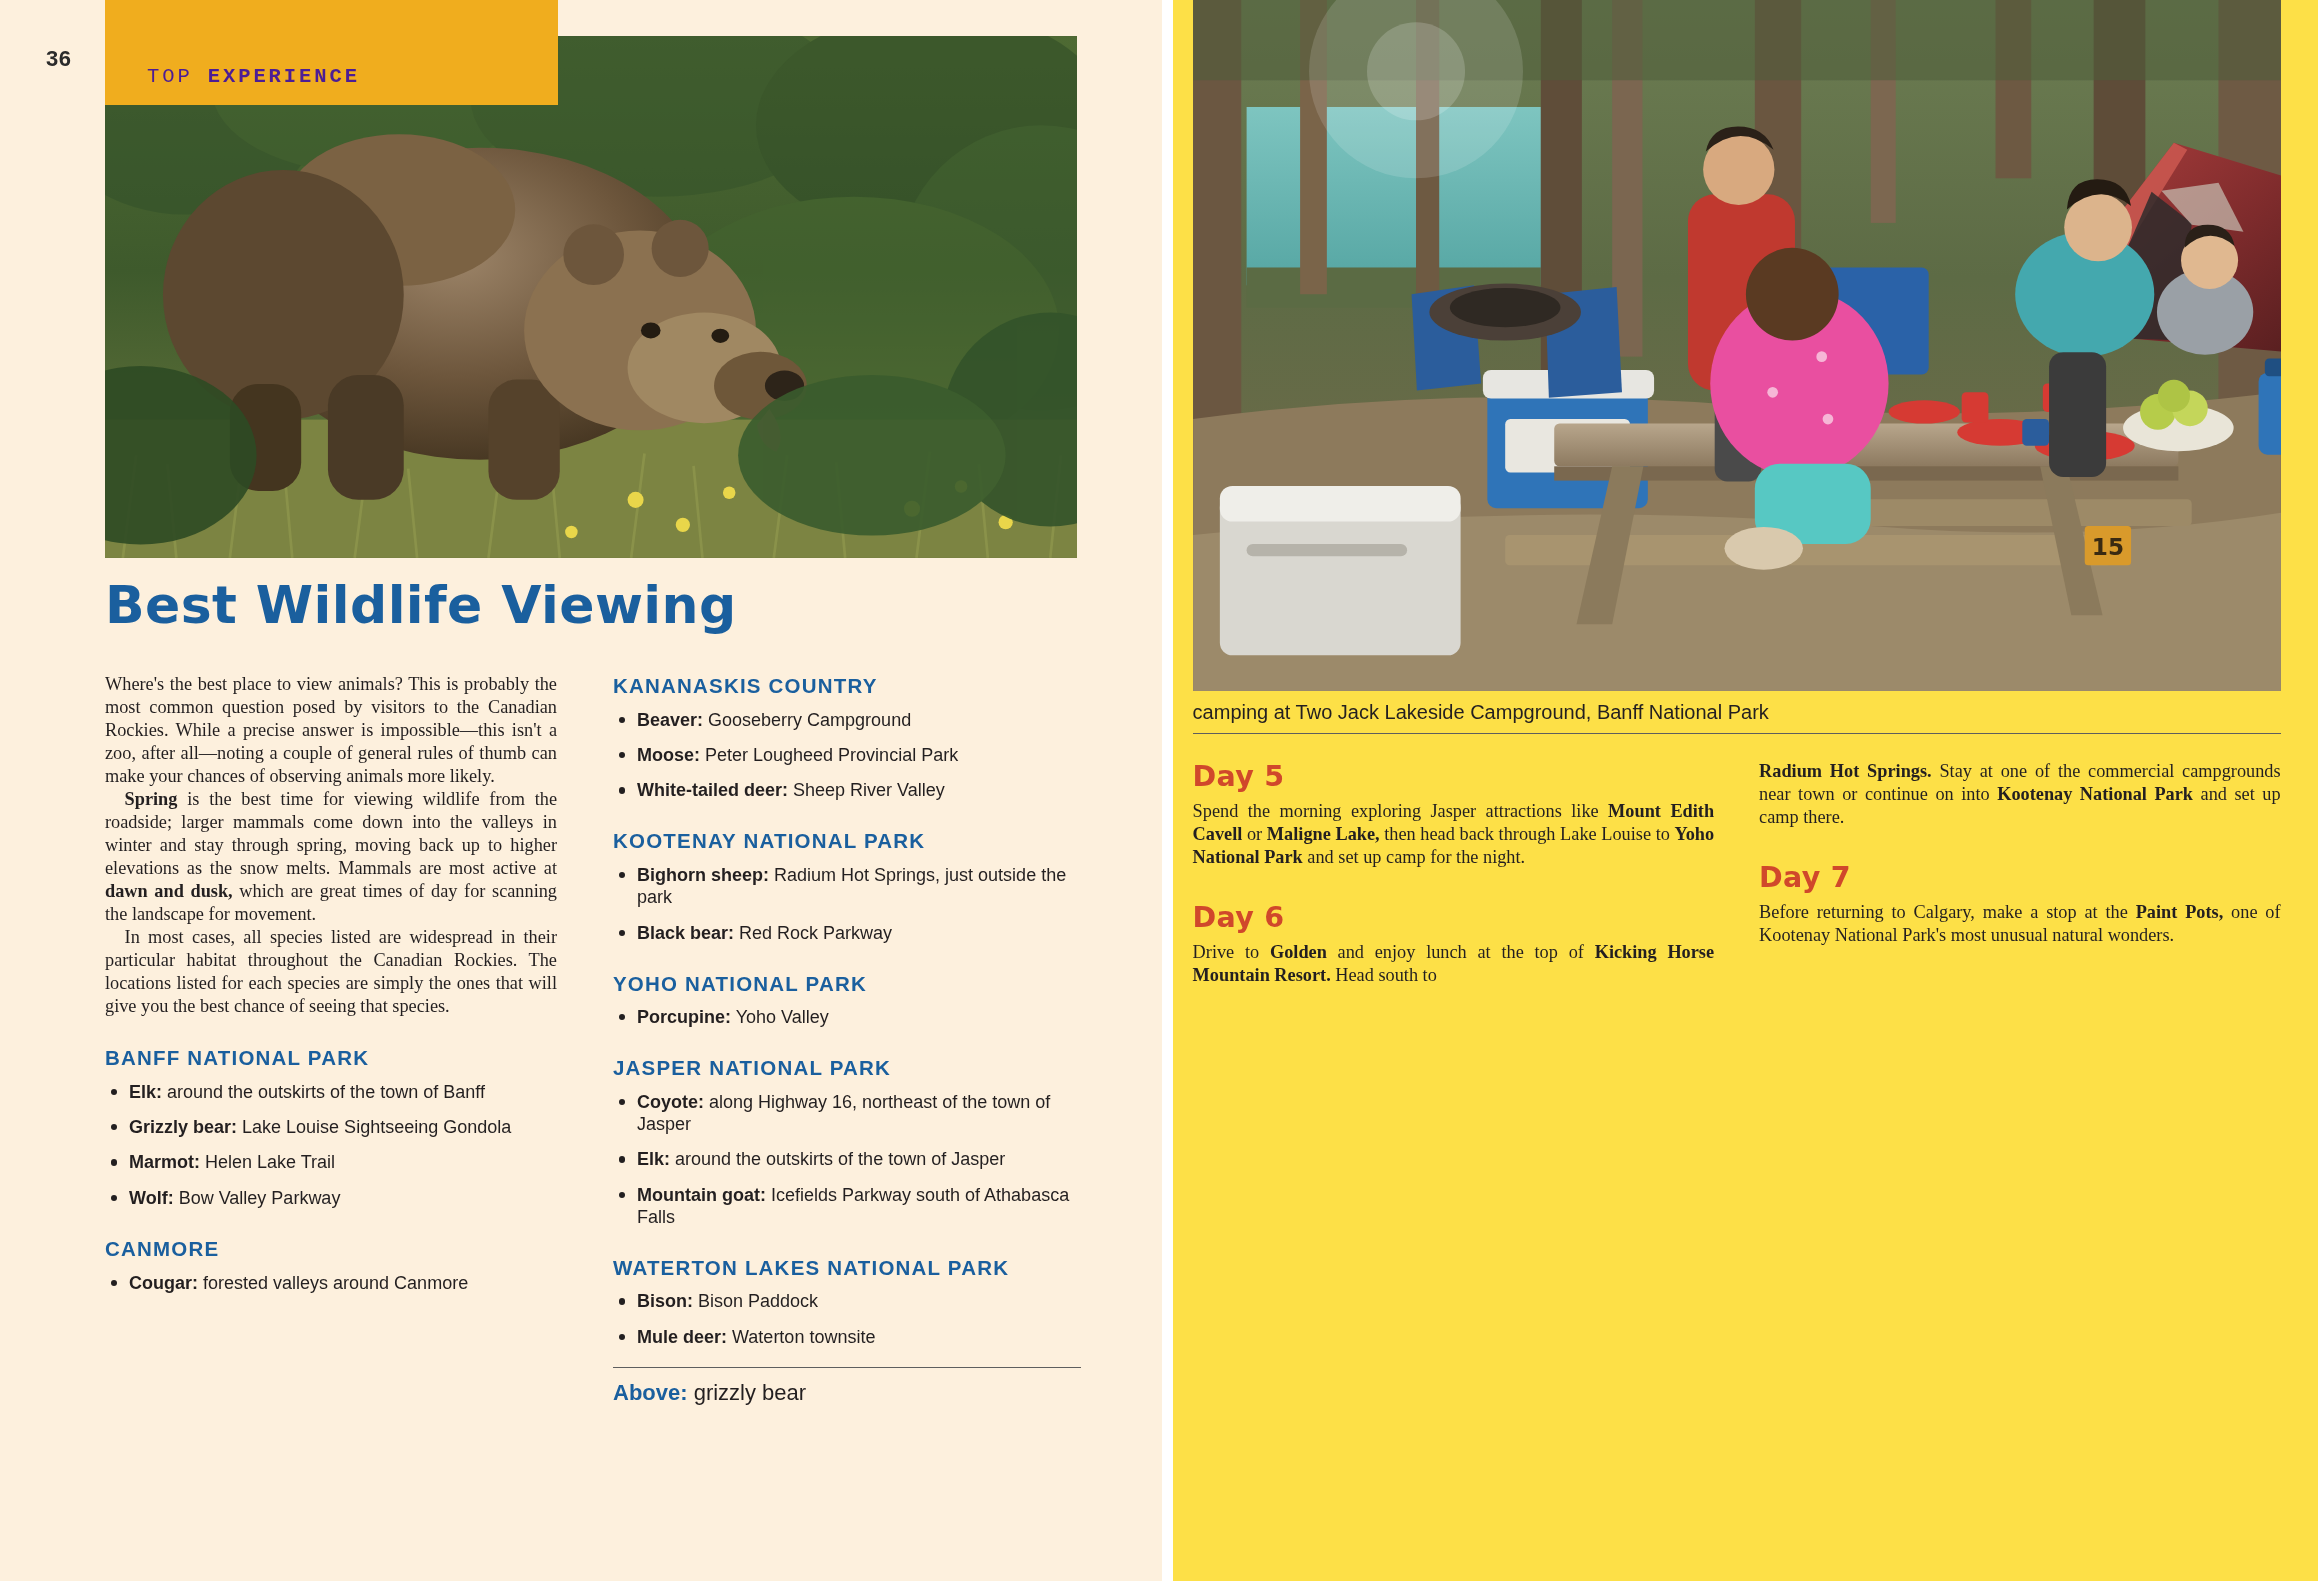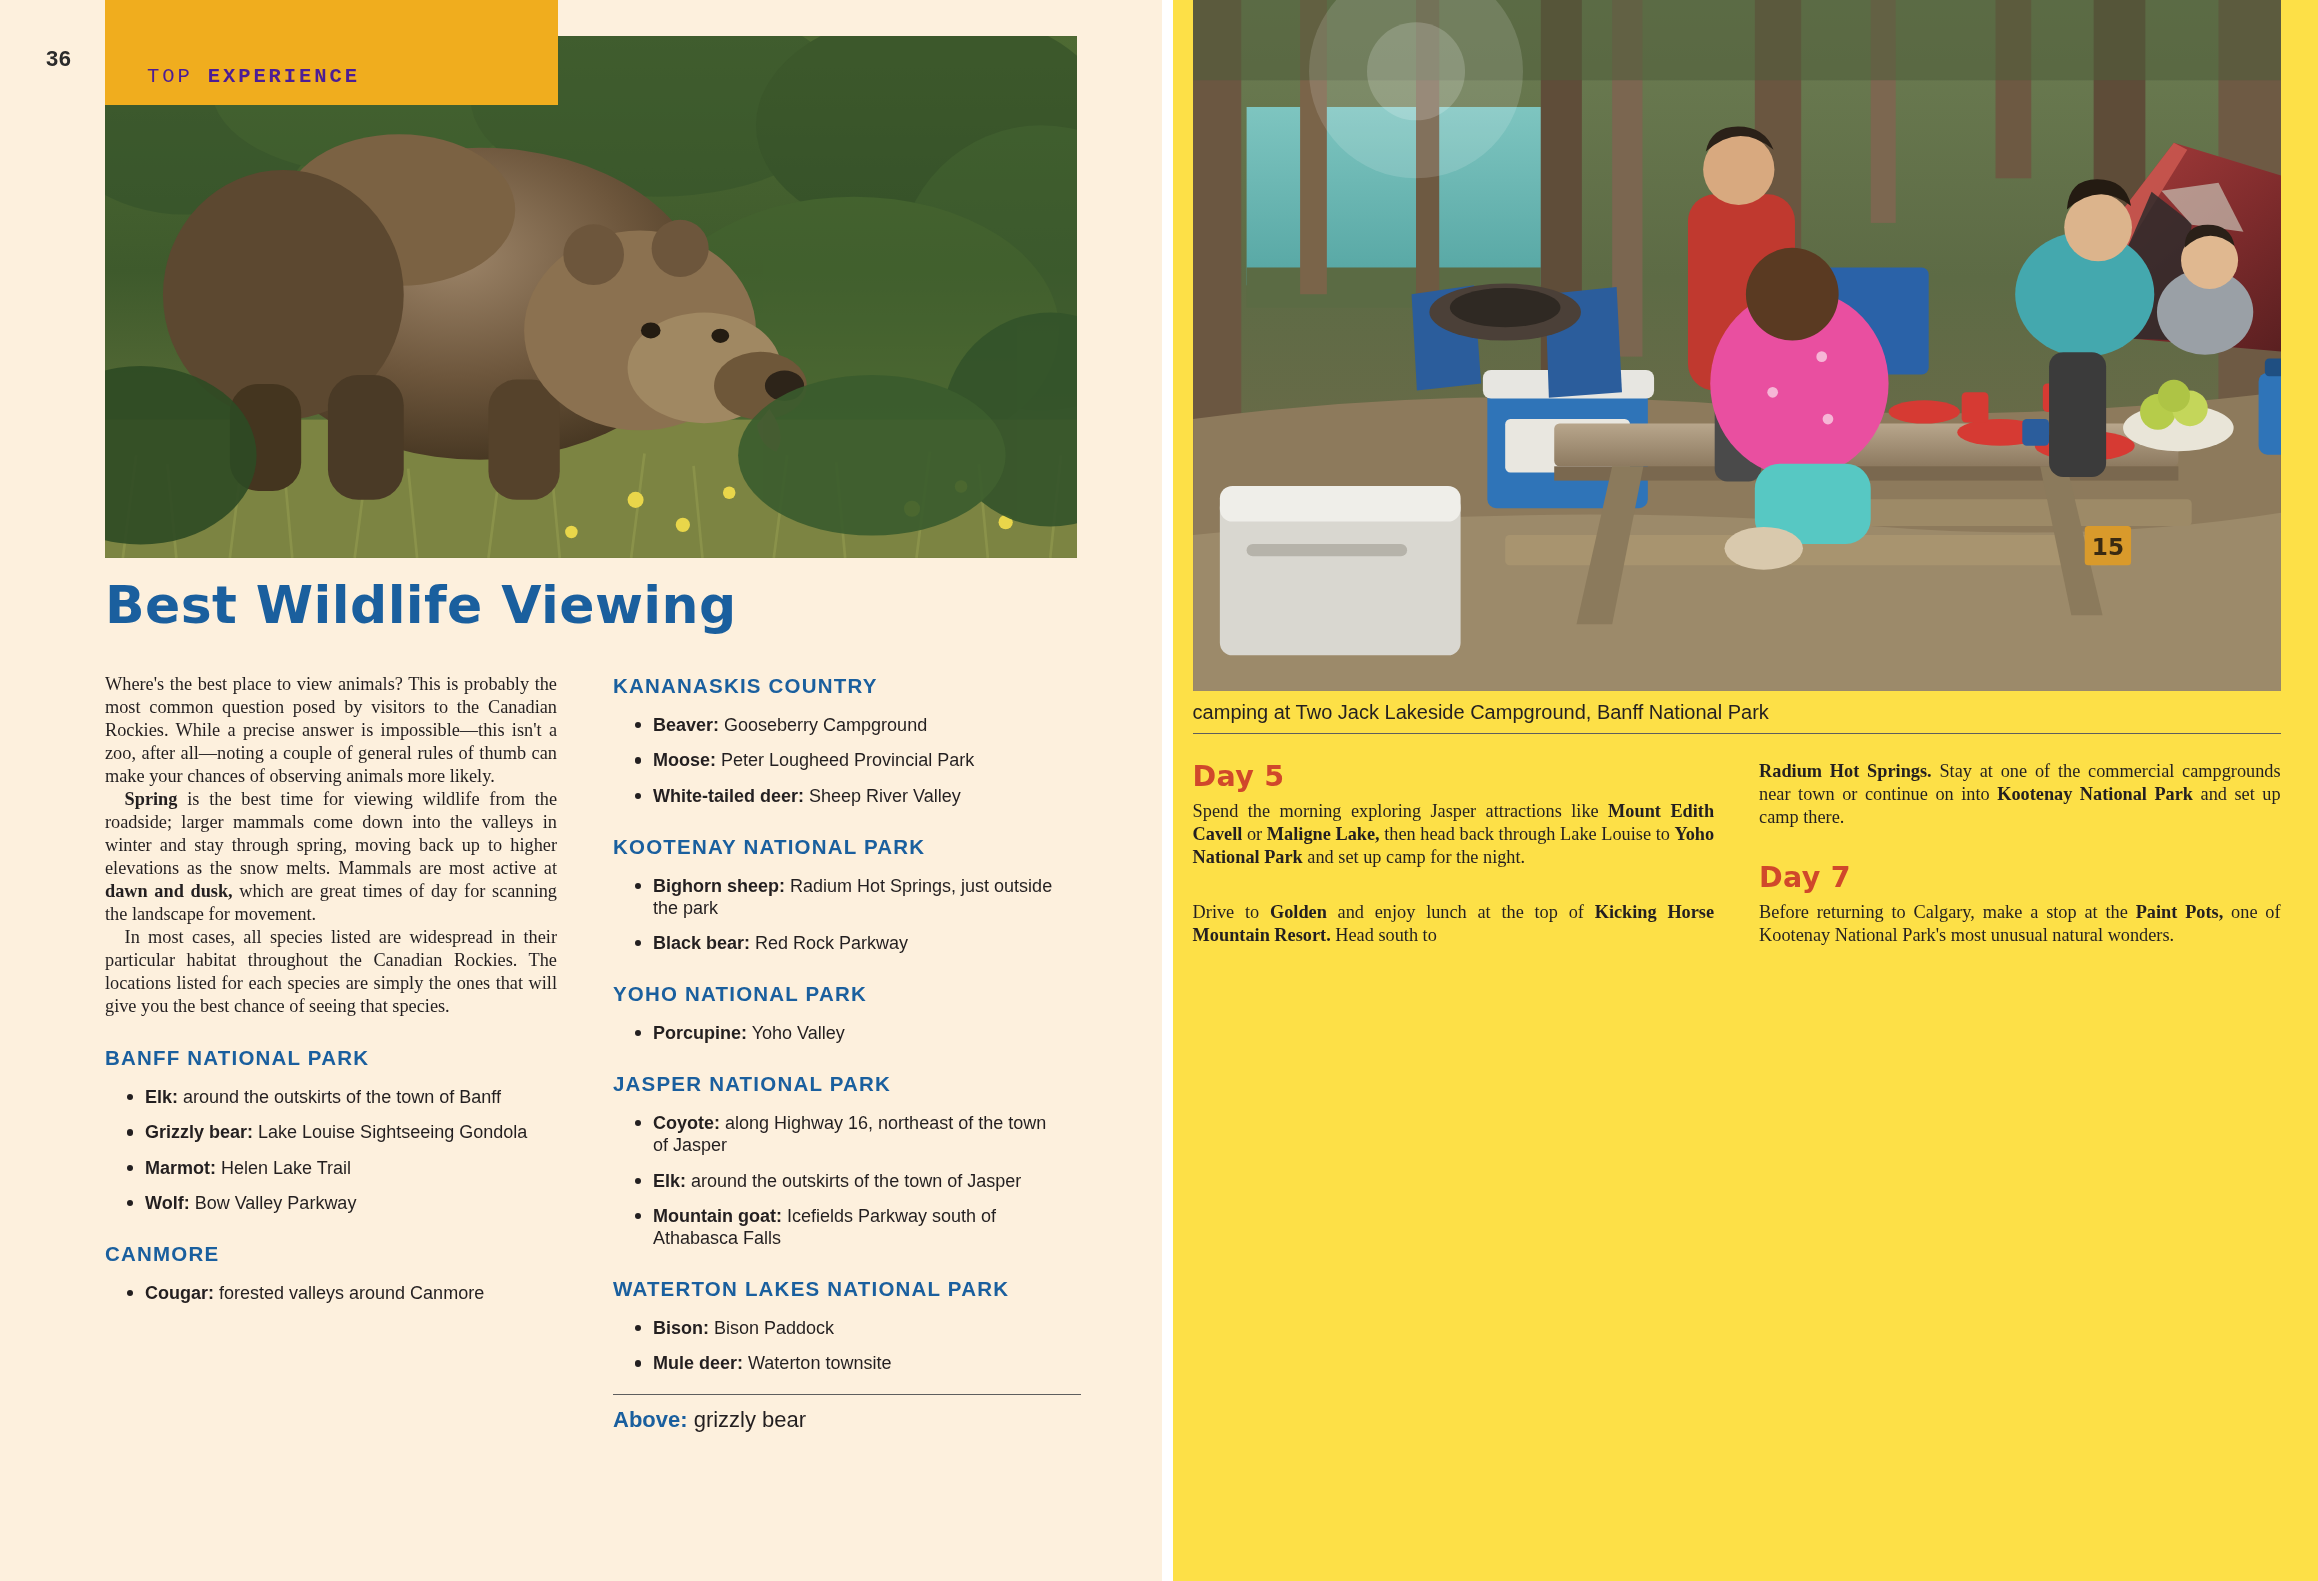--- a/index.html
+++ b/index.html
@@ -102,21 +102,21 @@
     font-weight: 700;
     color: #1a5f9e;
     letter-spacing: 1.2px;
     margin-top: 27px;
     margin-bottom: 10.7px;
     line-height: 25px;
     font-family: "Liberation Sans", sans-serif;
   }
   .col-right .section-head:first-child { margin-top: 0; }
 
-  ul.bullets { list-style: none; margin: 16px; padding: 0; }
+  ul.bullets { list-style: none; margin: 0; padding: 0; }
   ul.bullets li {
     position: relative;
     padding-left: 24px;
     margin-bottom: 13.4px;
     font-size: 18px;
     line-height: 22px;
     color: #231f20;
     font-family: "Liberation Sans", sans-serif;
   }
   ul.bullets li::before {
@@ -538,20 +538,21 @@
       <div class="day-col">
 
         <div class="day-block">
           <div class="day-head">Day 5</div>
           <p class="day-body">
             <span>Spend the morning exploring Jasper attractions like </span><b>Mount Edith Cavell</b><span> or </span><b>Maligne Lake,</b><span> then head back through Lake Louise to </span><b>Yoho National Park</b><span> and set up camp for the night.</span>
           </p>
         </div>
 
         <div class="day-block">
+          <div class="day-head">Day 6</div>
           <p class="day-body">
             <span>Drive to </span><b>Golden</b><span> and enjoy lunch at the top of </span><b>Kicking Horse Mountain Resort.</b><span> Head south to </span>
           </p>
         </div>
       </div>
 
       <div class="day-col">
         <div class="day-block">
           <p class="day-body">
             <b>Radium Hot Springs.</b><span> Stay at one of the commercial campgrounds near town or continue on into </span><b>Kootenay National Park</b><span> and set up camp there.</span>

